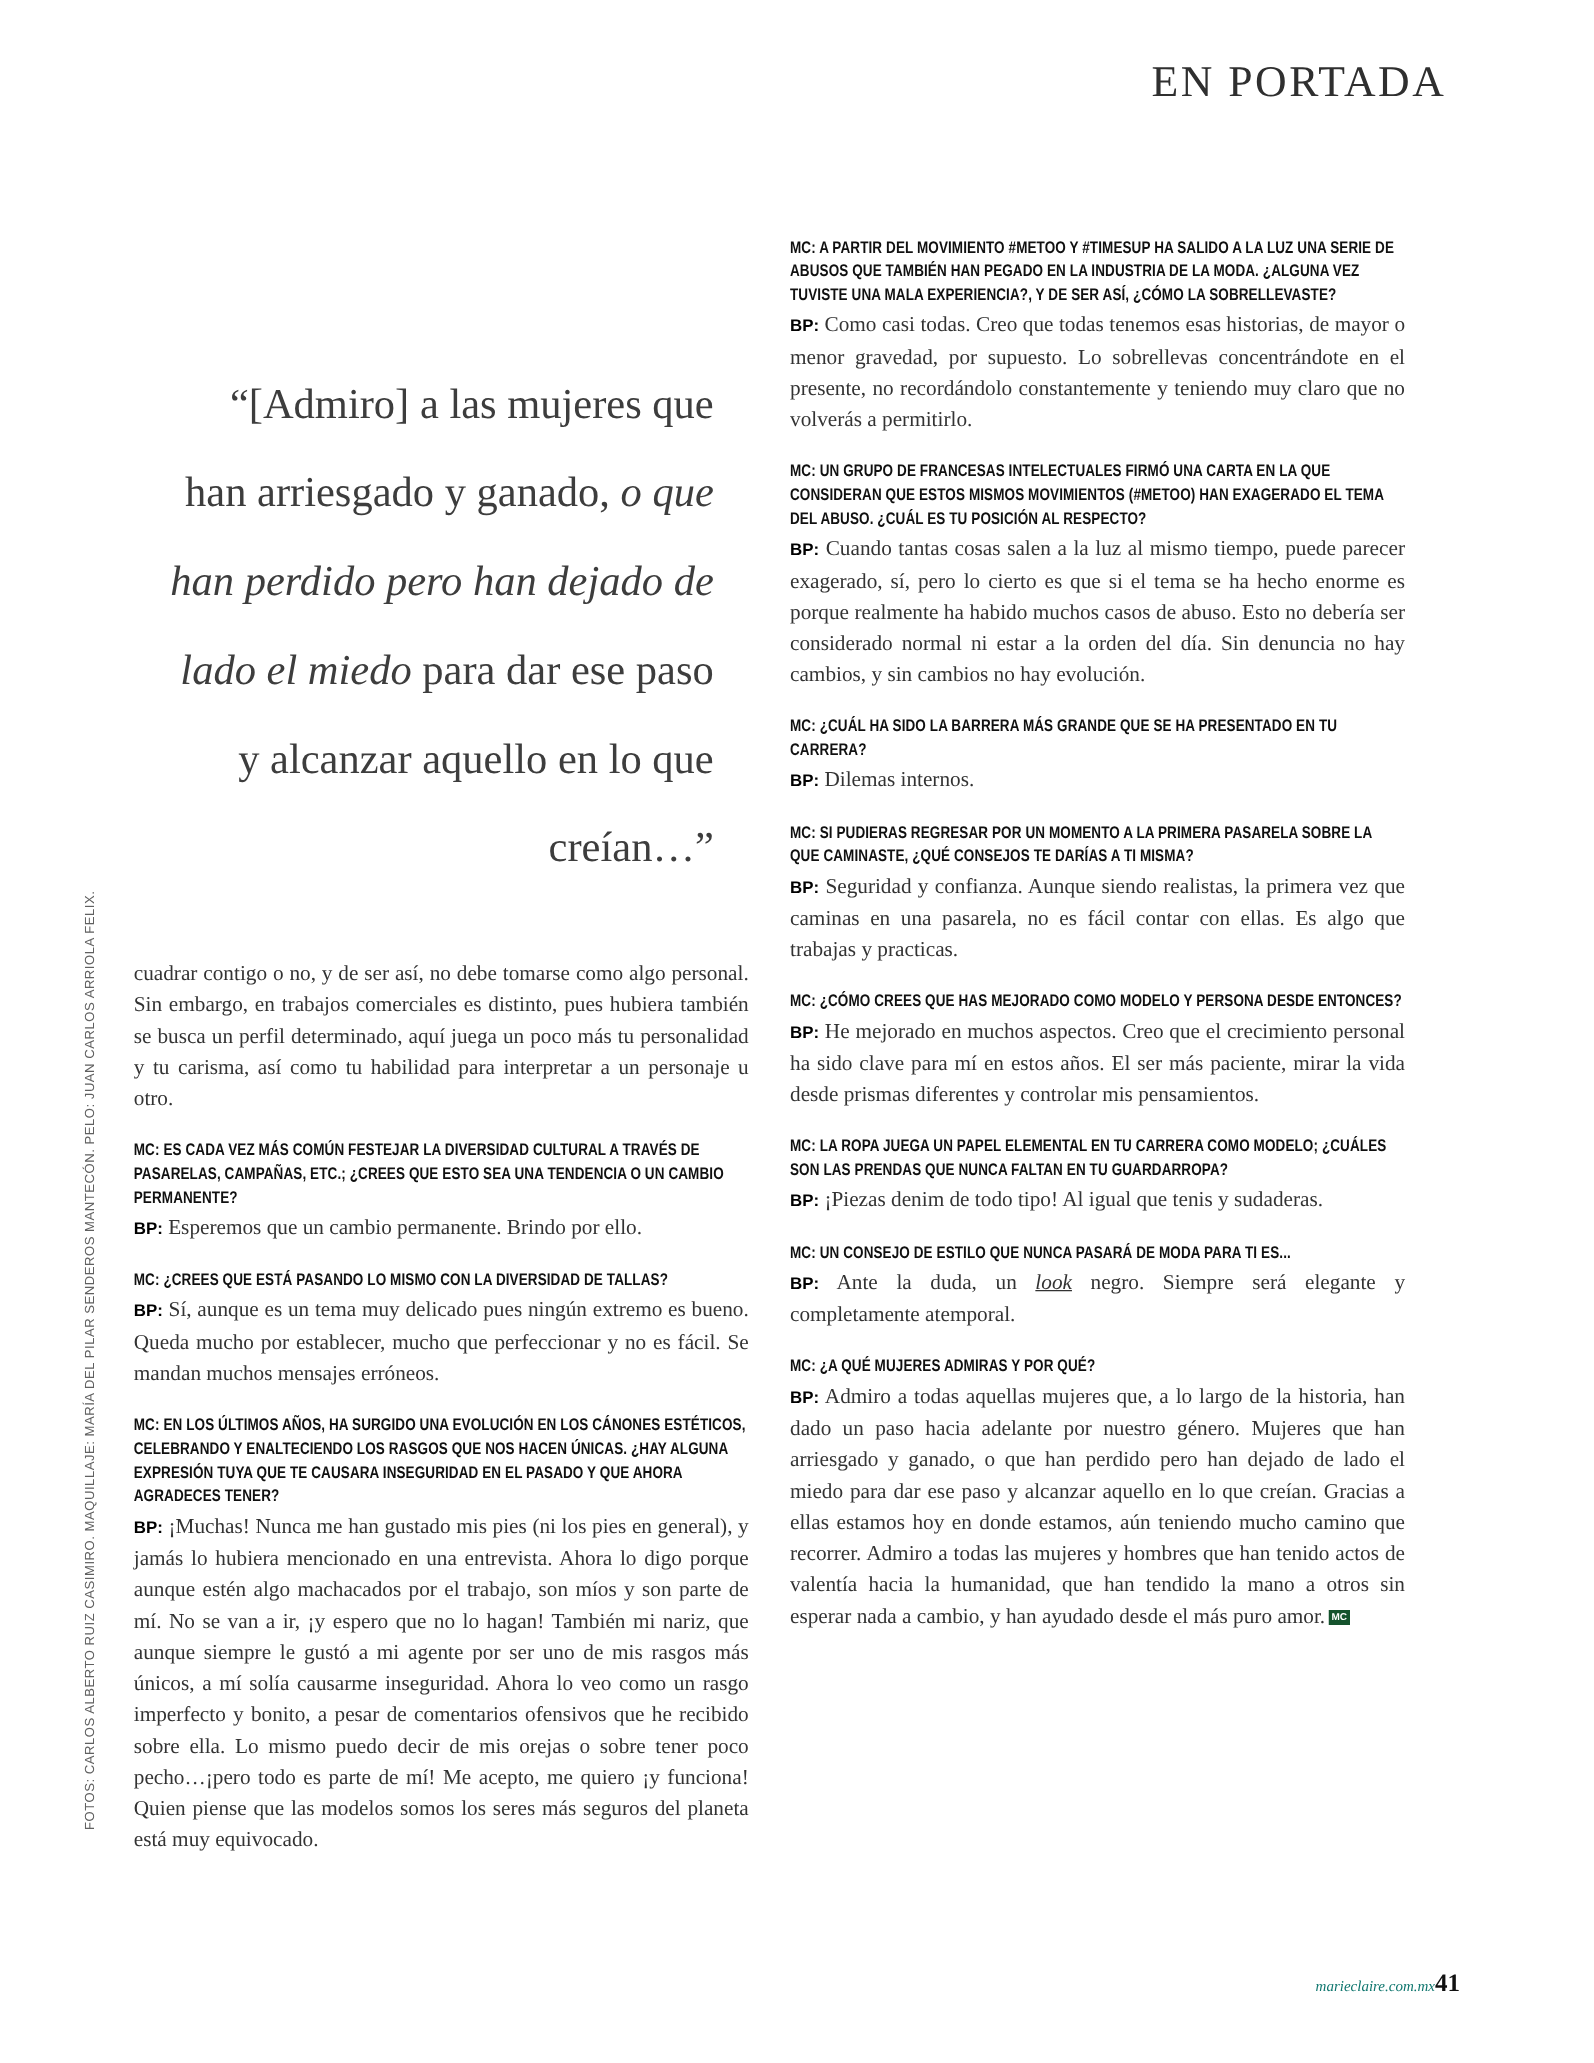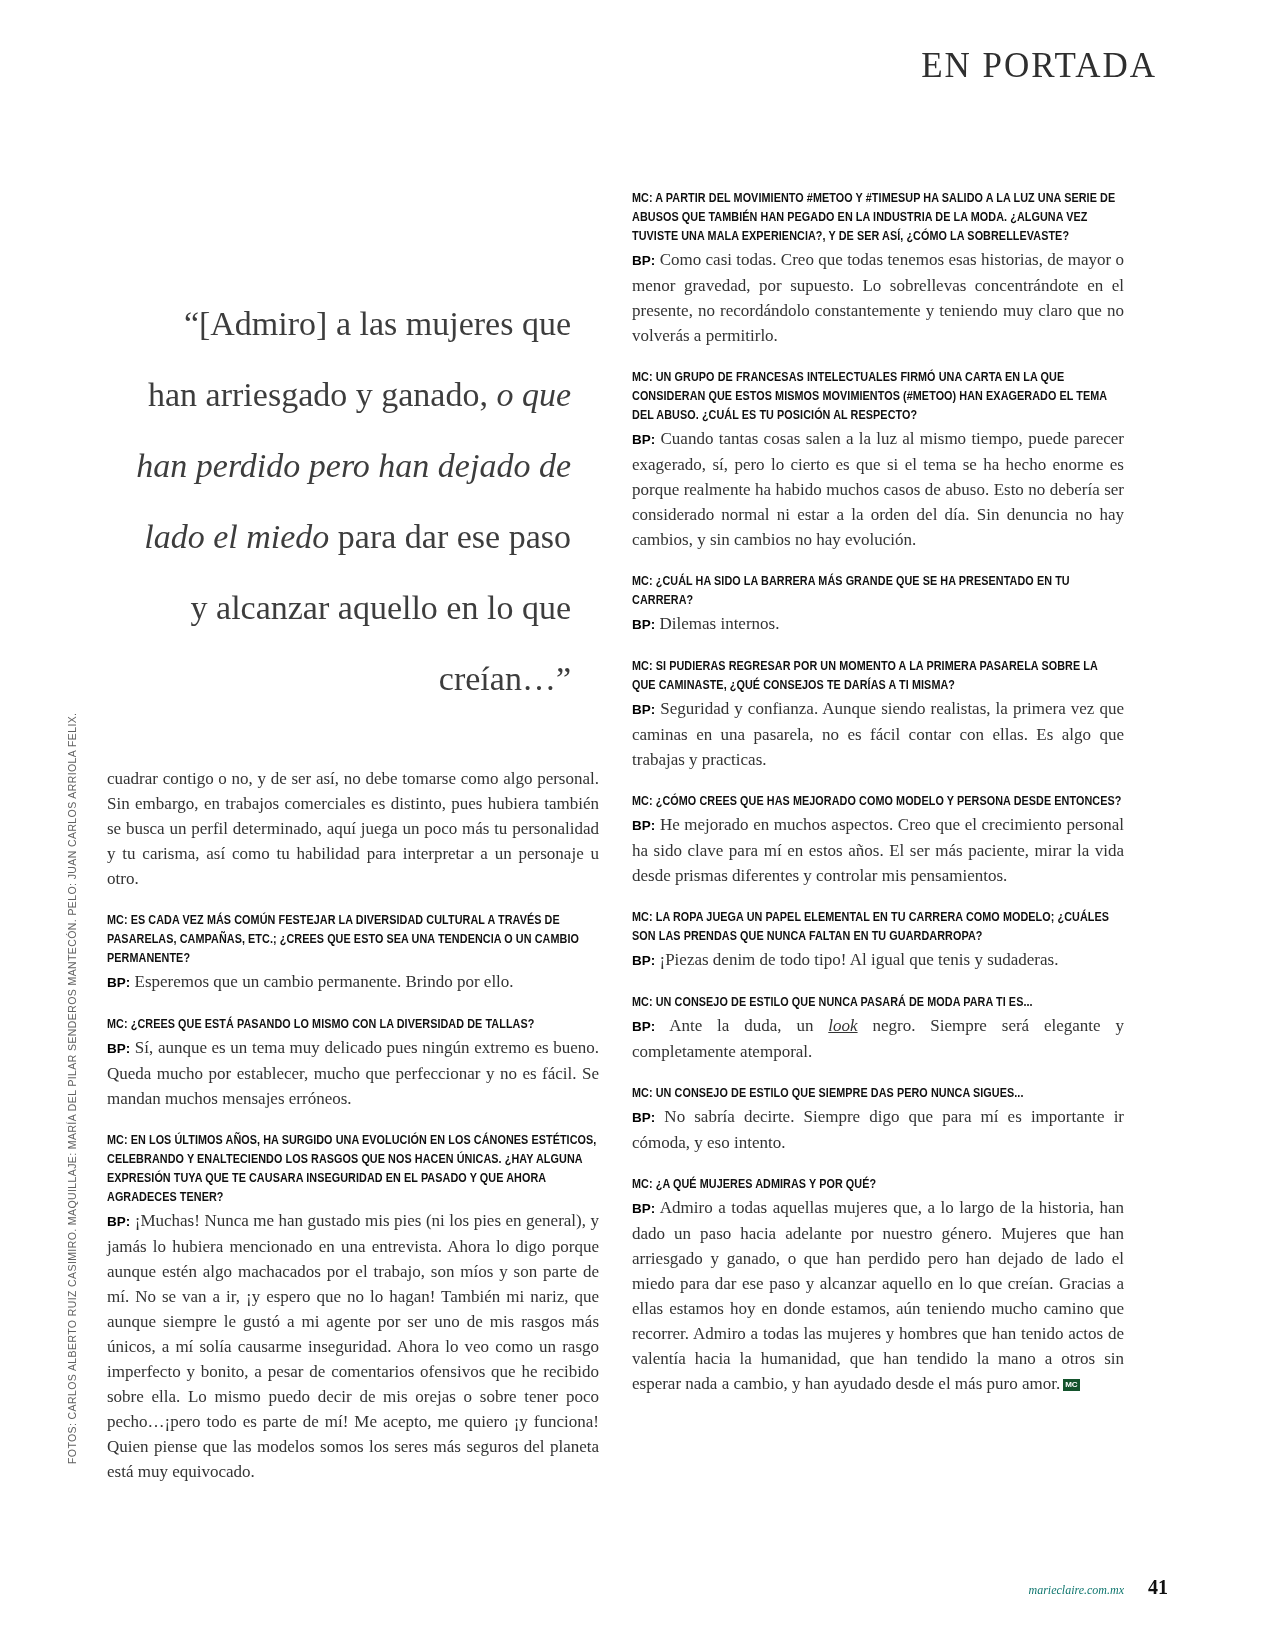--- a/index.html
+++ b/index.html
@@ -69,21 +69,21 @@
 
   .end-mark {
     display:inline-block; background:#14532d; color:#fff;
     font-family:"Liberation Sans", sans-serif;
     font-weight:700; font-size:8px; line-height:10px;
     padding:1px 2px; vertical-align:2px; margin-left:3px;
   }
 
   .footer { position:absolute; top:1576px; right:107px; white-space:nowrap; }
   .site { font-family:"Liberation Serif", serif; font-style:italic; font-size:12px; color:#0f766e; }
-  .pagenum { font-family:"Liberation Serif", serif; font-weight:700; font-size:20px; color:#111; margin-left:24px;text-align:center; }
+  .pagenum { font-family:"Liberation Serif", serif; font-weight:700; font-size:20px; color:#111; margin-left:0;text-align:center; }
 </style>
 </head>
 <body>
 
 <div class="page">
 
   <div class="edge-strip"></div>
 
   <div class="section-header">EN PORTADA</div>
 
@@ -140,24 +140,20 @@
     <div class="qa">
       <div class="q">MC: LA ROPA JUEGA UN PAPEL ELEMENTAL EN TU CARRERA COMO MODELO; ¿CUÁLES SON LAS PRENDAS QUE NUNCA FALTAN EN TU GUARDARROPA?</div>
       <div class="a"><span class="bp">BP:</span> <span>¡Piezas denim de todo tipo! Al igual que tenis y sudaderas.</span></div>
     </div>
 
     <div class="qa">
       <div class="q">MC: UN CONSEJO DE ESTILO QUE NUNCA PASARÁ DE MODA PARA TI ES...</div>
       <div class="a"><span class="bp">BP:</span> <span>Ante la duda, un </span><em>look</em><span> negro. Siempre será elegante y completamente atemporal.</span></div>
     </div>
 
-    <div class="qa">
-      <div class="q">MC: UN CONSEJO DE ESTILO QUE SIEMPRE DAS PERO NUNCA SIGUES...</div>
-      <div class="a"><span class="bp">BP:</span> <span>No sabría decirte. Siempre digo que para mí es importante ir cómoda, y eso intento.</span></div>
-    </div>
 
     <div class="qa">
       <div class="q">MC: ¿A QUÉ MUJERES ADMIRAS Y POR QUÉ?</div>
       <div class="a"><span class="bp">BP:</span> <span>Admiro a todas aquellas mujeres que, a lo largo de la historia, han dado un paso hacia adelante por nuestro género. Mujeres que han arriesgado y ganado, o que han perdido pero han dejado de lado el miedo para dar ese paso y alcanzar aquello en lo que creían. Gracias a ellas estamos hoy en donde estamos, aún teniendo mucho camino que recorrer. Admiro a todas las mujeres y hombres que han tenido actos de valentía hacia la humanidad, que han tendido la mano a otros sin esperar nada a cambio, y han ayudado desde el más puro amor.</span><span class="end-mark">MC</span></div>
     </div>
 
   </div>
 
   <div class="footer">
     <span class="site">marieclaire.com.mx</span><span class="pagenum">41</span>

